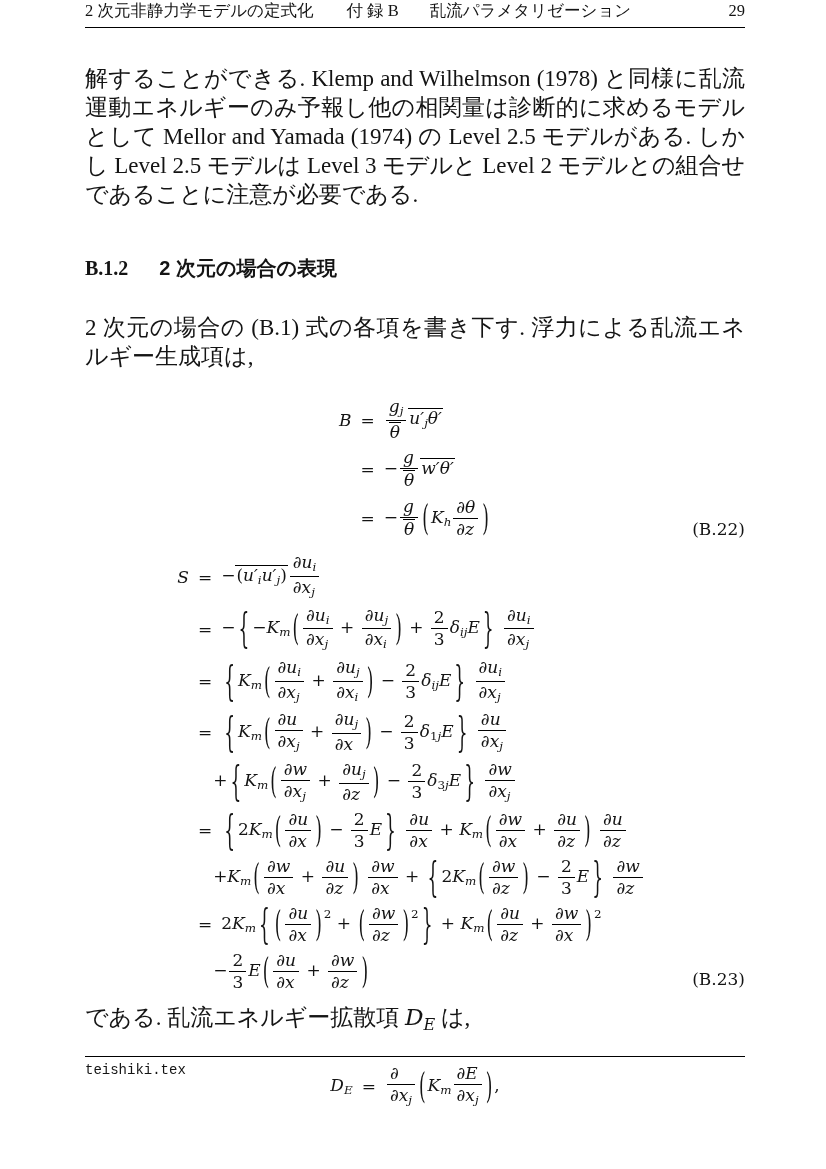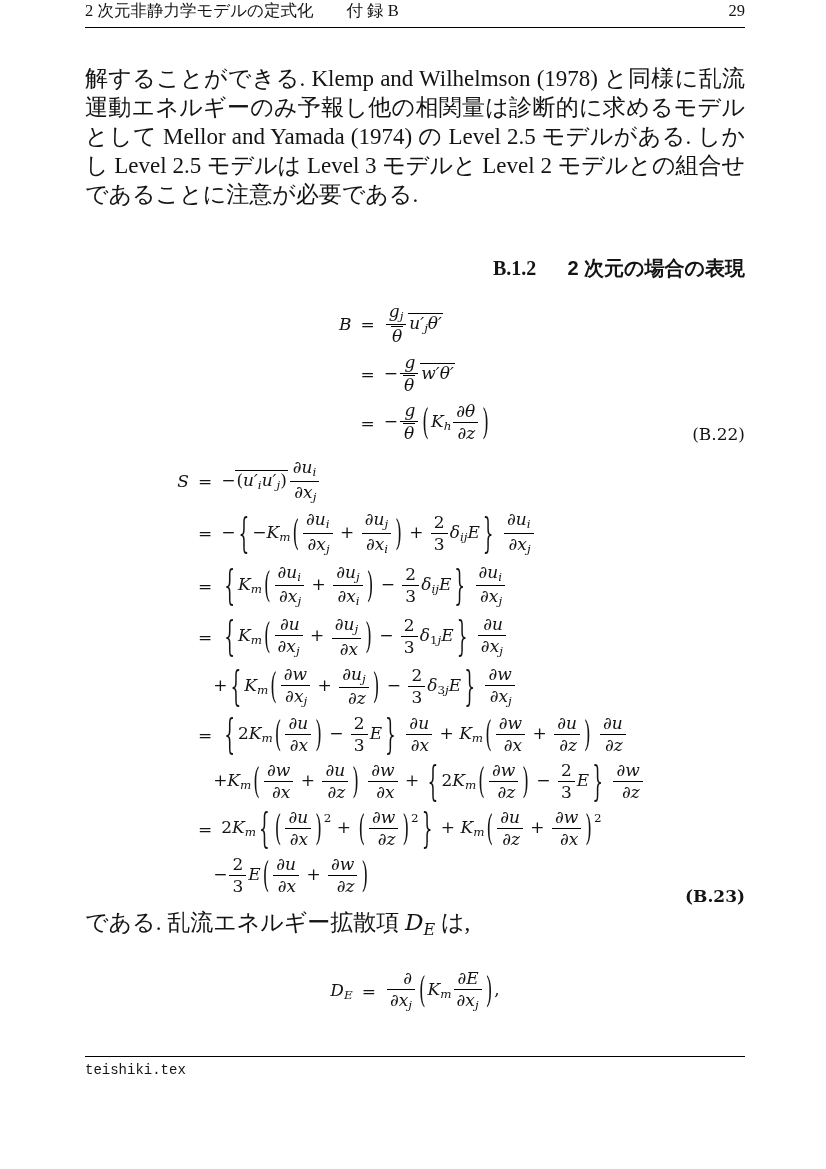--- a/index.html
+++ b/index.html
@@ -13,36 +13,36 @@
   .h-center{margin-left:33px;}
   .h-right{margin-left:31px;}
   .h-page{margin-left:auto;}
   
   .para{font-size:23px;line-height:29px;text-align:justify;}
   .p1{margin-top:36px;}
   .p2{margin-top:31px;}
   .p3{margin-top:10px;}
   .p4{margin-top:4px;}
   
-  .section{margin-top:46px;font-size:20px;font-weight:bold;text-align:right;}
+  .section{margin-top:46px;font-size:20px;font-weight:bold;}
   .sec-num{font-family:"Liberation Serif","DejaVu Serif",serif;}
   .sec-title{font-family:"Liberation Sans","DejaVu Sans",sans-serif;margin-left:26px;}
   
   .eqwrap{position:relative;margin-top:8px;margin-bottom:8px;}
   .eq{display:table;margin:0 auto;font-size:17px;}
   .math{font-style:italic;font-family:"DejaVu Serif","Liberation Serif",serif;}
   .eqrow{display:table-row;}
   .eqc{display:table-cell;vertical-align:middle;padding:3px 0;}
   .eqc.l{text-align:right;}
   .eqc.m{padding-left:9px;padding-right:9px;}
   .eqc.r{text-align:left;}
   .cont{position:relative;left:-8px;}
   .tag{position:absolute;right:0;transform:translateY(-50%);
        font-style:normal;font-size:17px;font-family:"DejaVu Serif","Liberation Serif",serif;}
-  .frac{display:inline-block;vertical-align:middle;text-align:right;margin:0 2px;}
+  .frac{display:inline-block;vertical-align:middle;text-align:left;margin:0 2px;}
   .num{display:block;border-bottom:1px solid #000;line-height:1.12;padding:0 3px 1px;}
   .den{display:block;line-height:1.12;padding:1px 3px 0;}
   .ol{display:inline-block;border-top:1px solid #000;line-height:1.15;padding:0 1px;}
   .bd{display:inline-block;font-style:normal;vertical-align:middle;line-height:1;}
   .bd1{transform:scaleY(2.05);margin:0 2px;}
   .bd2{transform:scaleY(2.45);margin:0 3px;}
   sub{font-size:0.7em;vertical-align:-0.28em;}
   sup{font-size:0.7em;vertical-align:0.95em;}
   .up{font-style:normal;}
   .mvar{font-style:italic;font-family:"DejaVu Serif","Liberation Serif",serif;}
@@ -53,30 +53,32 @@
   .foot-left{font-family:"Liberation Mono","DejaVu Sans Mono",monospace;font-size:14px;}
 </style>
 </head>
 <body>
 
 <div class="content">
 
   <div class="pagehead">
     <span>2 次元非静力学モデルの定式化</span>
     <span class="h-center">付 録 B</span>
+    <span class="h-right">乱流パラメタリゼーション</span>
     <span class="h-page">29</span>
   </div>
 
   <p class="para p1">解することができる<span class="up">.</span> Klemp and Wilhelmson <span class="up">(</span><span class="up">1</span><span class="up">9</span><span class="up">7</span><span class="up">8</span><span class="up">)</span> と同様に乱流運動エネルギーのみ予報し他の相関量は診断的に求めるモデルとして Mellor and Yamada <span class="up">(</span><span class="up">1</span><span class="up">9</span><span class="up">7</span><span class="up">4</span><span class="up">)</span> の Level <span class="up">2</span><span class="up">.</span><span class="up">5</span> モデルがある<span class="up">.</span> しかし Level <span class="up">2</span><span class="up">.</span><span class="up">5</span> モデルは Level <span class="up">3</span> モデルと Level <span class="up">2</span> モデルとの組合せであることに注意が必要である<span class="up">.</span></p>
 
   <h2 class="section">
     <span class="sec-num">B.1.2</span>
     <span class="sec-title">2 次元の場合の表現</span>
   </h2>
 
+  <p class="para p2"><span class="up">2</span> 次元の場合の <span class="up">(</span>B<span class="up">.</span><span class="up">1</span><span class="up">)</span> 式の各項を書き下す<span class="up">.</span> 浮力による乱流エネルギー生成項は<span class="up">,</span></p>
 
   <div class="eqwrap">
       <div class="eq math">
         <div class="eqrow">
           <span class="eqc l">B</span>
           <span class="eqc m">=</span>
           <span class="eqc r"><span><span class="frac"><span class="num">g<sub>j</sub></span><span class="den"><span class="ol">θ</span></span></span><span class="ol">u′<sub>j</sub>θ′</span></span></span>
         </div>
         <div class="eqrow">
           <span class="eqc l"></span>
@@ -134,21 +136,21 @@
           <span class="eqc l"></span>
           <span class="eqc m">=</span>
           <span class="eqc r"><span><span class="up">2</span>K<sub>m</sub><span class="bd bd2">{</span><span class="bd bd1">(</span><span class="frac"><span class="num">∂u</span><span class="den">∂x</span></span><span class="bd bd1">)</span><sup><span class="up">2</span></sup> + <span class="bd bd1">(</span><span class="frac"><span class="num">∂w</span><span class="den">∂z</span></span><span class="bd bd1">)</span><sup><span class="up">2</span></sup><span class="bd bd2">}</span> + K<sub>m</sub><span class="bd bd1">(</span><span class="frac"><span class="num">∂u</span><span class="den">∂z</span></span> + <span class="frac"><span class="num">∂w</span><span class="den">∂x</span></span><span class="bd bd1">)</span><sup><span class="up">2</span></sup></span></span>
         </div>
         <div class="eqrow">
           <span class="eqc l"></span>
           <span class="eqc m"></span>
           <span class="eqc r"><span class="cont">−<span class="frac"><span class="num"><span class="up">2</span></span><span class="den"><span class="up">3</span></span></span>E<span class="bd bd1">(</span><span class="frac"><span class="num">∂u</span><span class="den">∂x</span></span> + <span class="frac"><span class="num">∂w</span><span class="den">∂z</span></span><span class="bd bd1">)</span></span></span>
         </div>
       </div>
-      <span class="tag" style="top: 441px; font-weight: bold;">(B.23)</span>
+      <span class="tag" style="top: 429px;">(B.23)</span>
     </div>
 
   <p class="para p4">である<span class="up">.</span> 乱流エネルギー拡散項 <span class="mvar">D<sub>E</sub></span> は<span class="up">,</span></p>
 
   <div class="eqwrap">
       <div class="eq math">
         <div class="eqrow">
           <span class="eqc l">D<sub>E</sub></span>
           <span class="eqc m">=</span>
           <span class="eqc r"><span><span class="frac"><span class="num">∂</span><span class="den">∂x<sub>j</sub></span></span><span class="bd bd1">(</span>K<sub>m</sub><span class="frac"><span class="num">∂E</span><span class="den">∂x<sub>j</sub></span></span><span class="bd bd1">)</span><span class="up">,</span></span></span>

